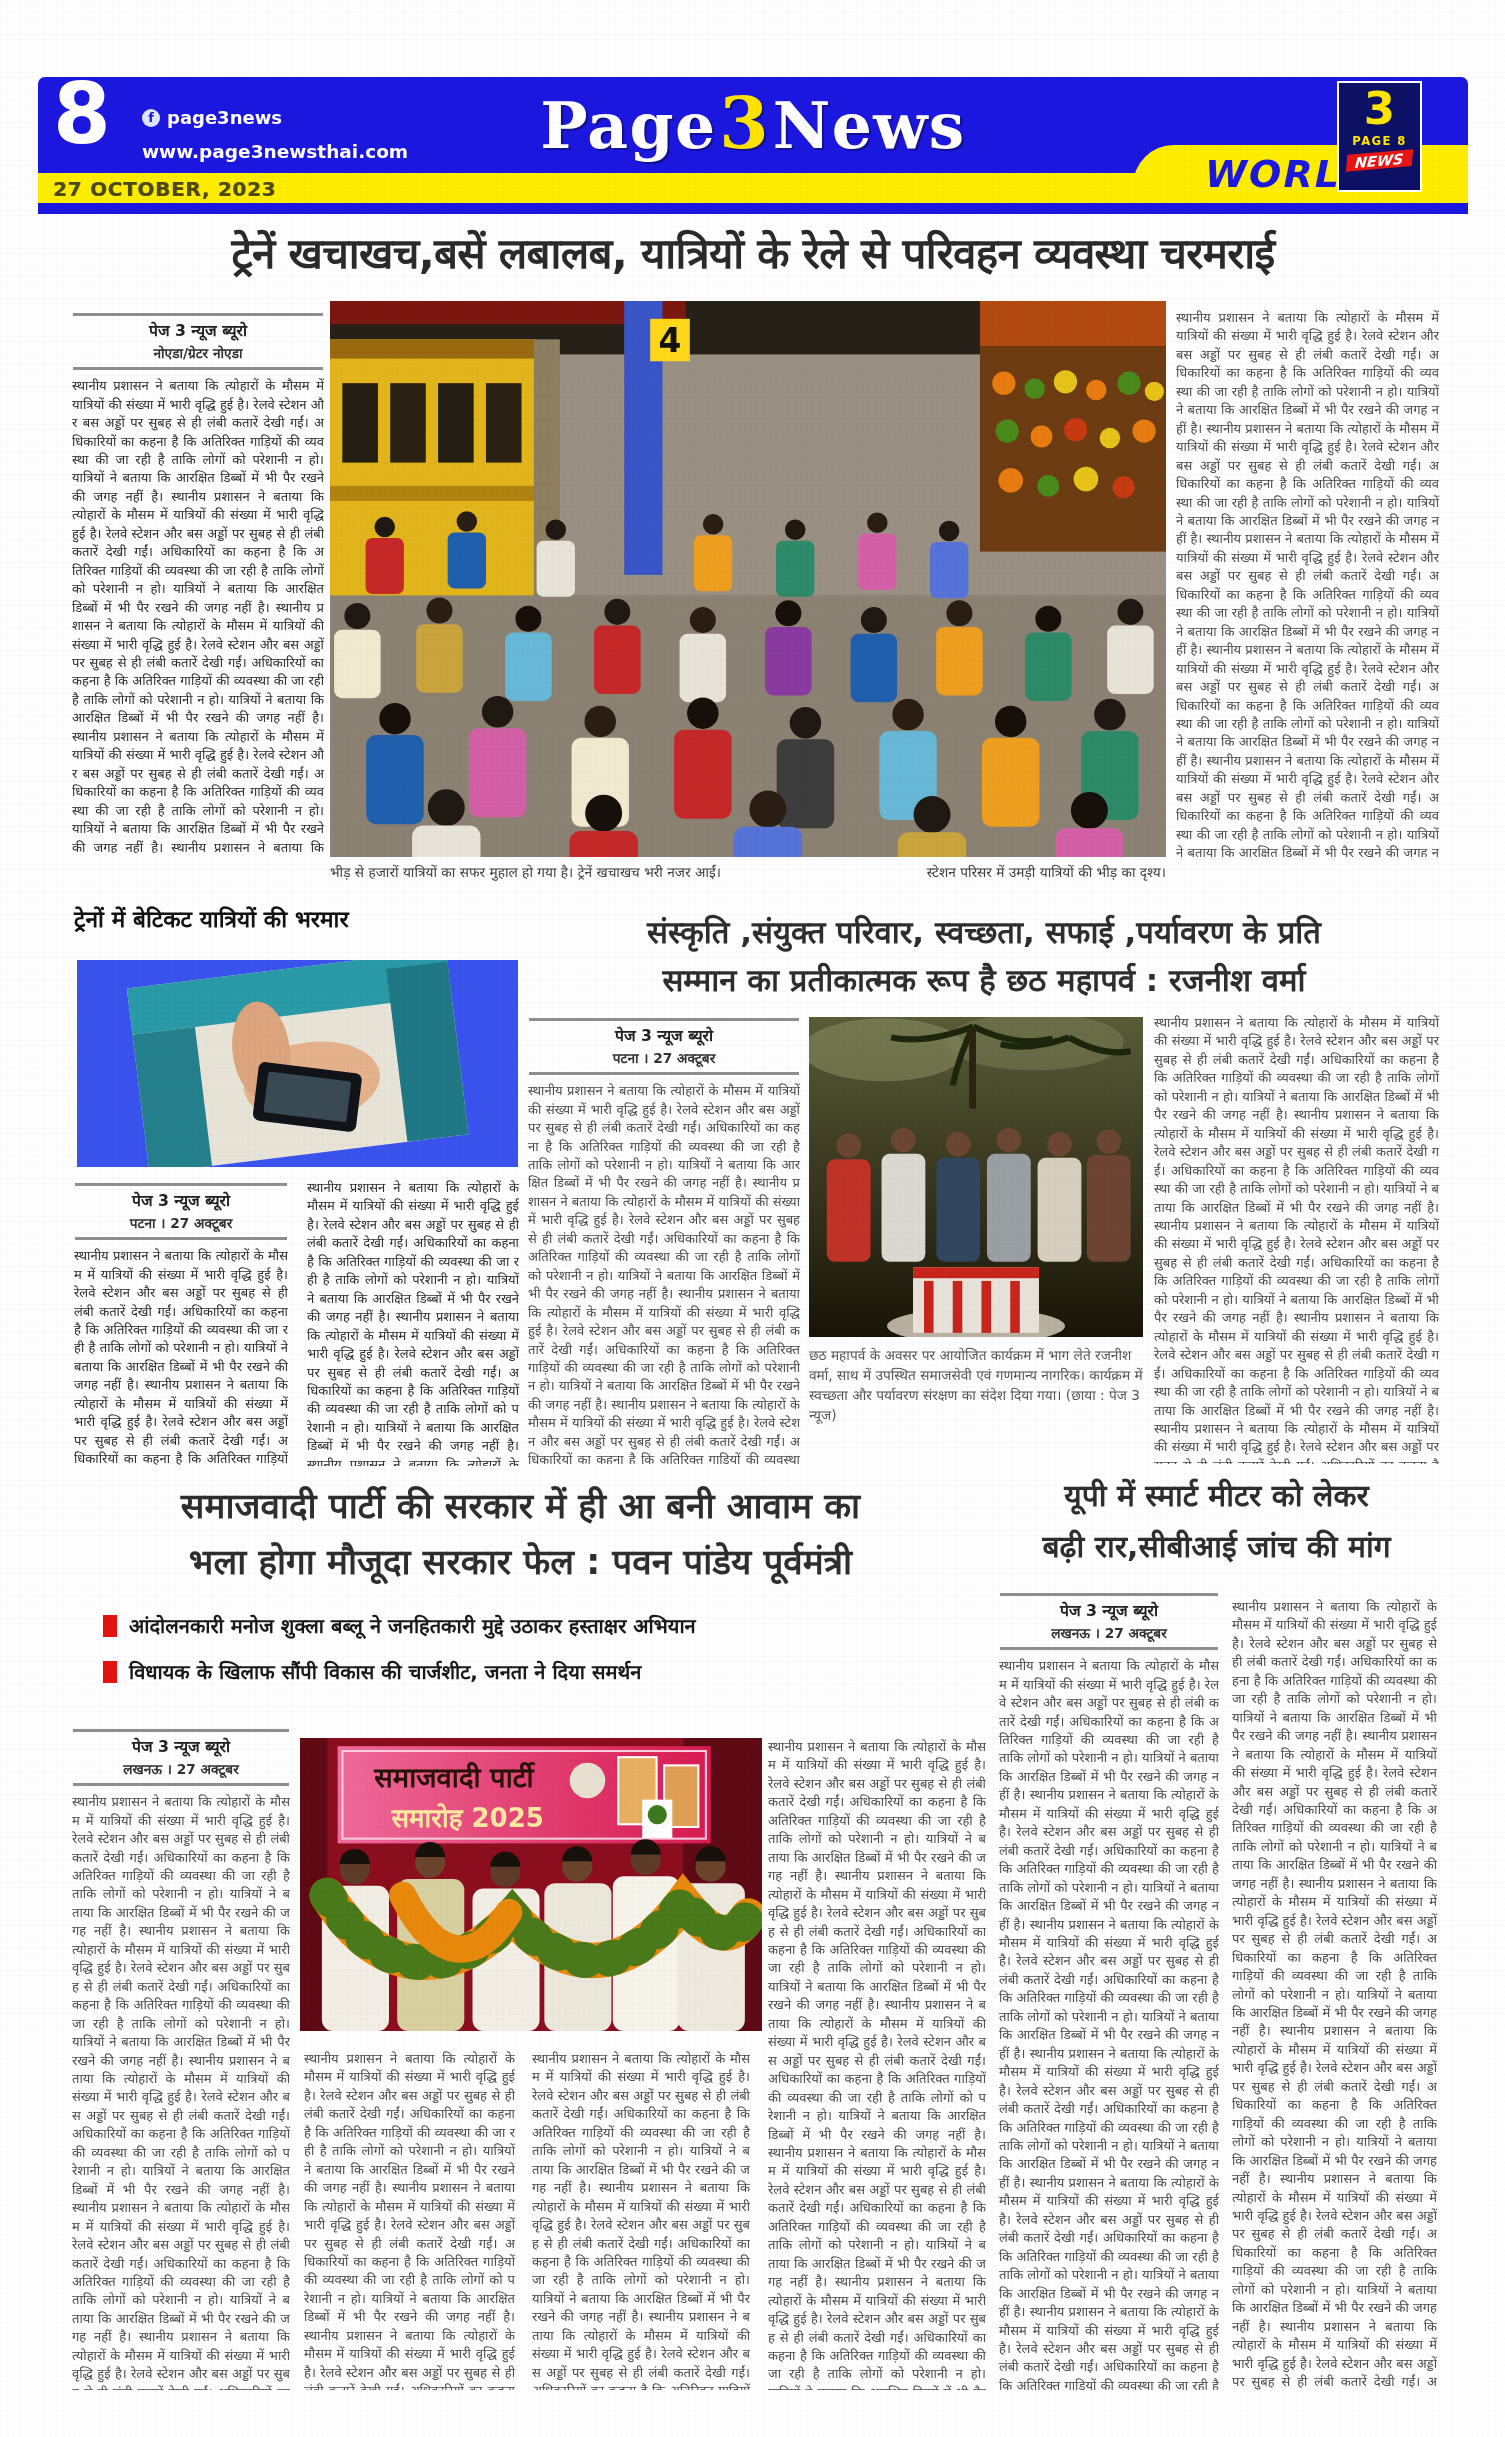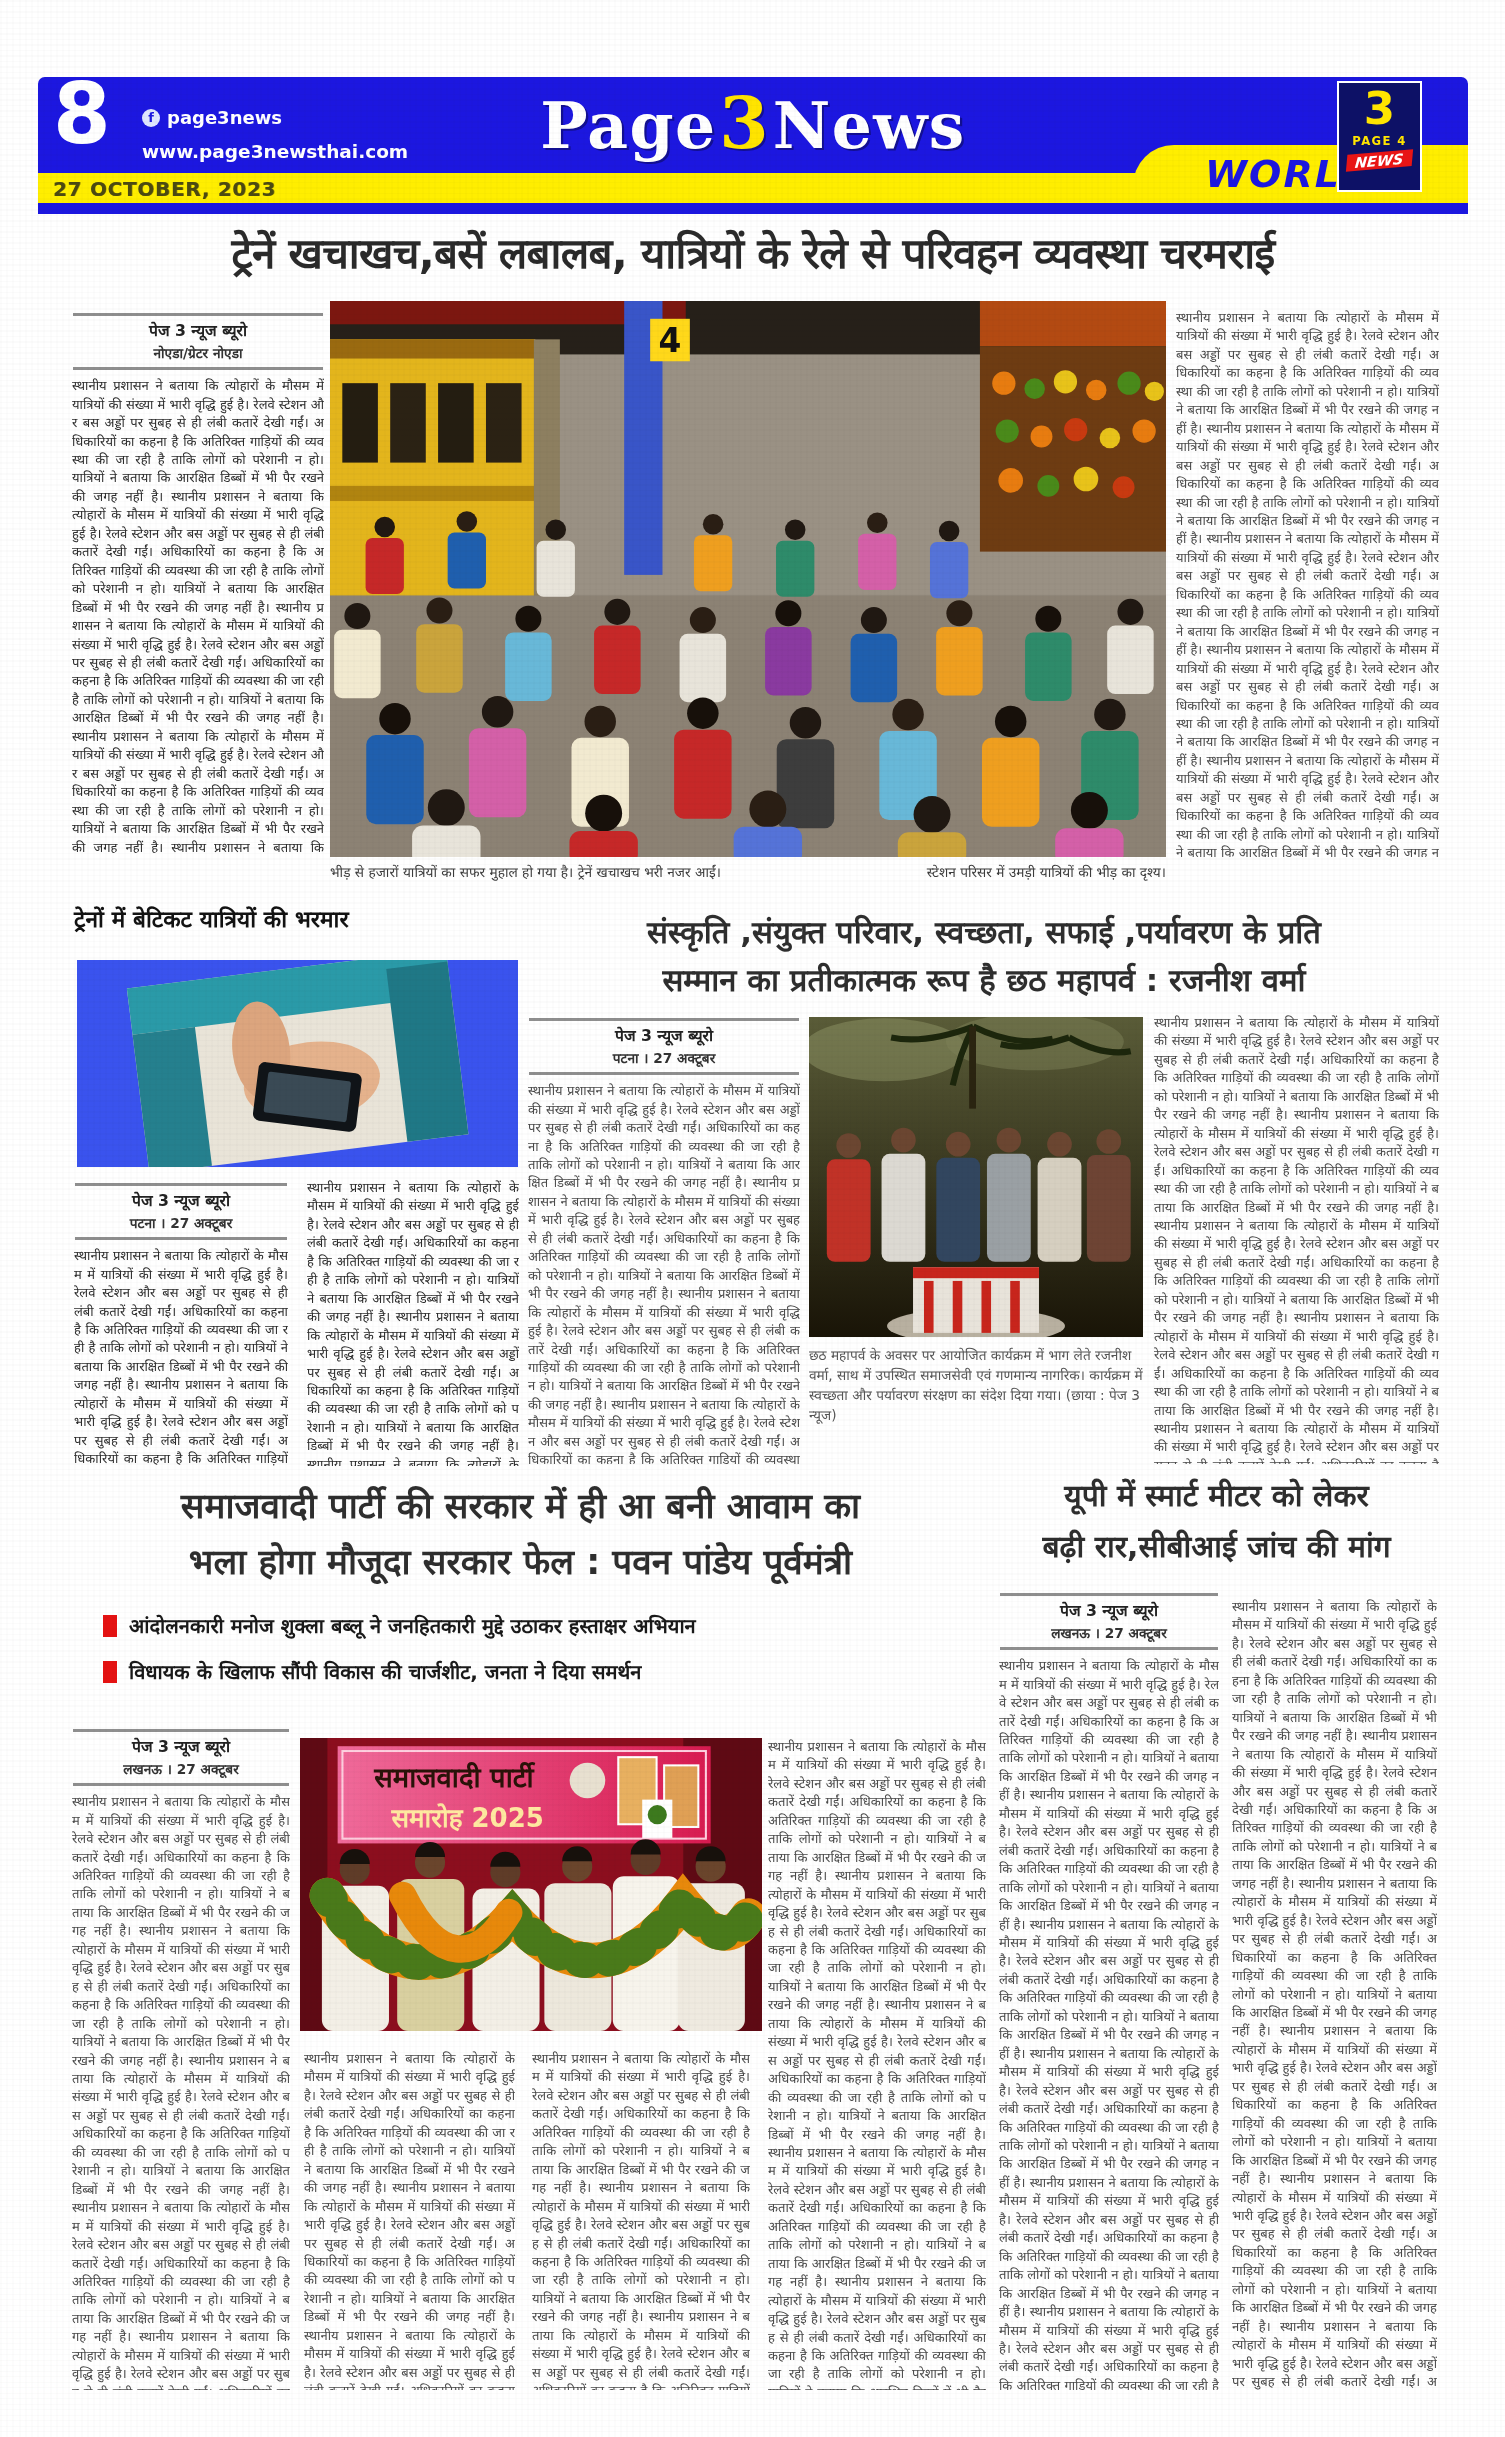--- a/index.html
+++ b/index.html
@@ -74,21 +74,21 @@
     <div class="pageno">8</div>
     <div class="fb">f</div>
     <div class="social">page3news</div>
     <div class="url">www.page3newsthai.com</div>
     <div class="masthead"><span>Page</span><span class="three"><i></i><span>3</span></span><span>News</span></div>
     <div class="world-tab">
       <div class="world">WORLD</div>
     </div>
     <div class="logo-box">
       <div class="logo-3">3</div>
-      <div class="logo-page">PAGE 4</div>
+      <div class="logo-page">PAGE 8</div>
       <div class="logo-news">NEWS</div>
     </div>
     <div class="dateline">27 OCTOBER, 2023</div>
   </div>
 
   <div class="abs h1 ghost">ट्रेनें खचाखच,बसें लबालब, यात्रियों के रेले से परिवहन व्यवस्था चरमराई</div>
 
   <div class="col dark" style="left:72px;top:309px;width:252px;height:544px;">
     <div class="byl">
       <div class="rule"></div>

